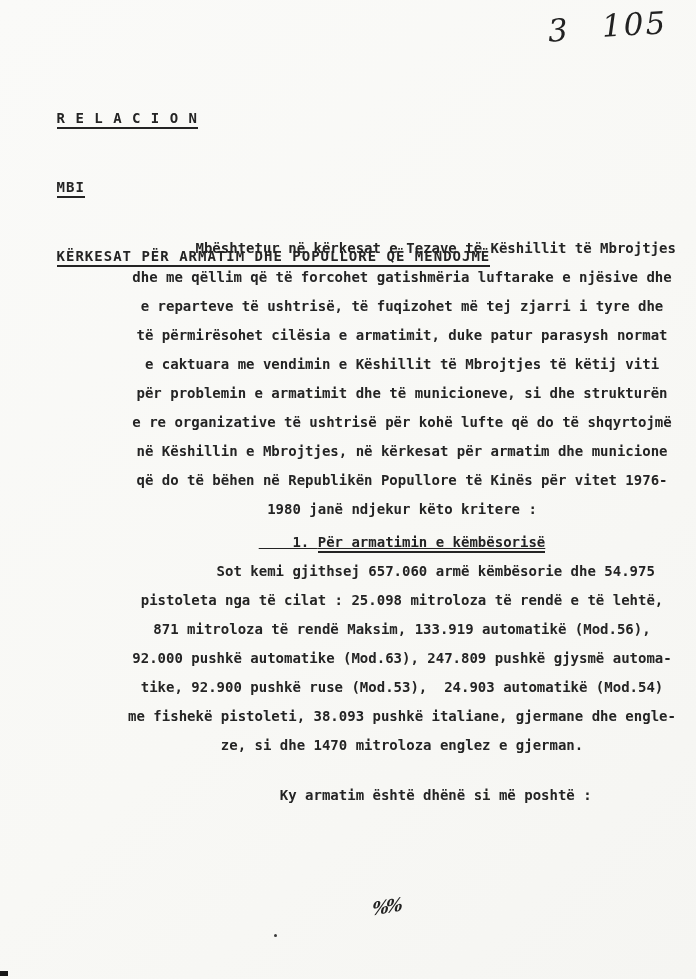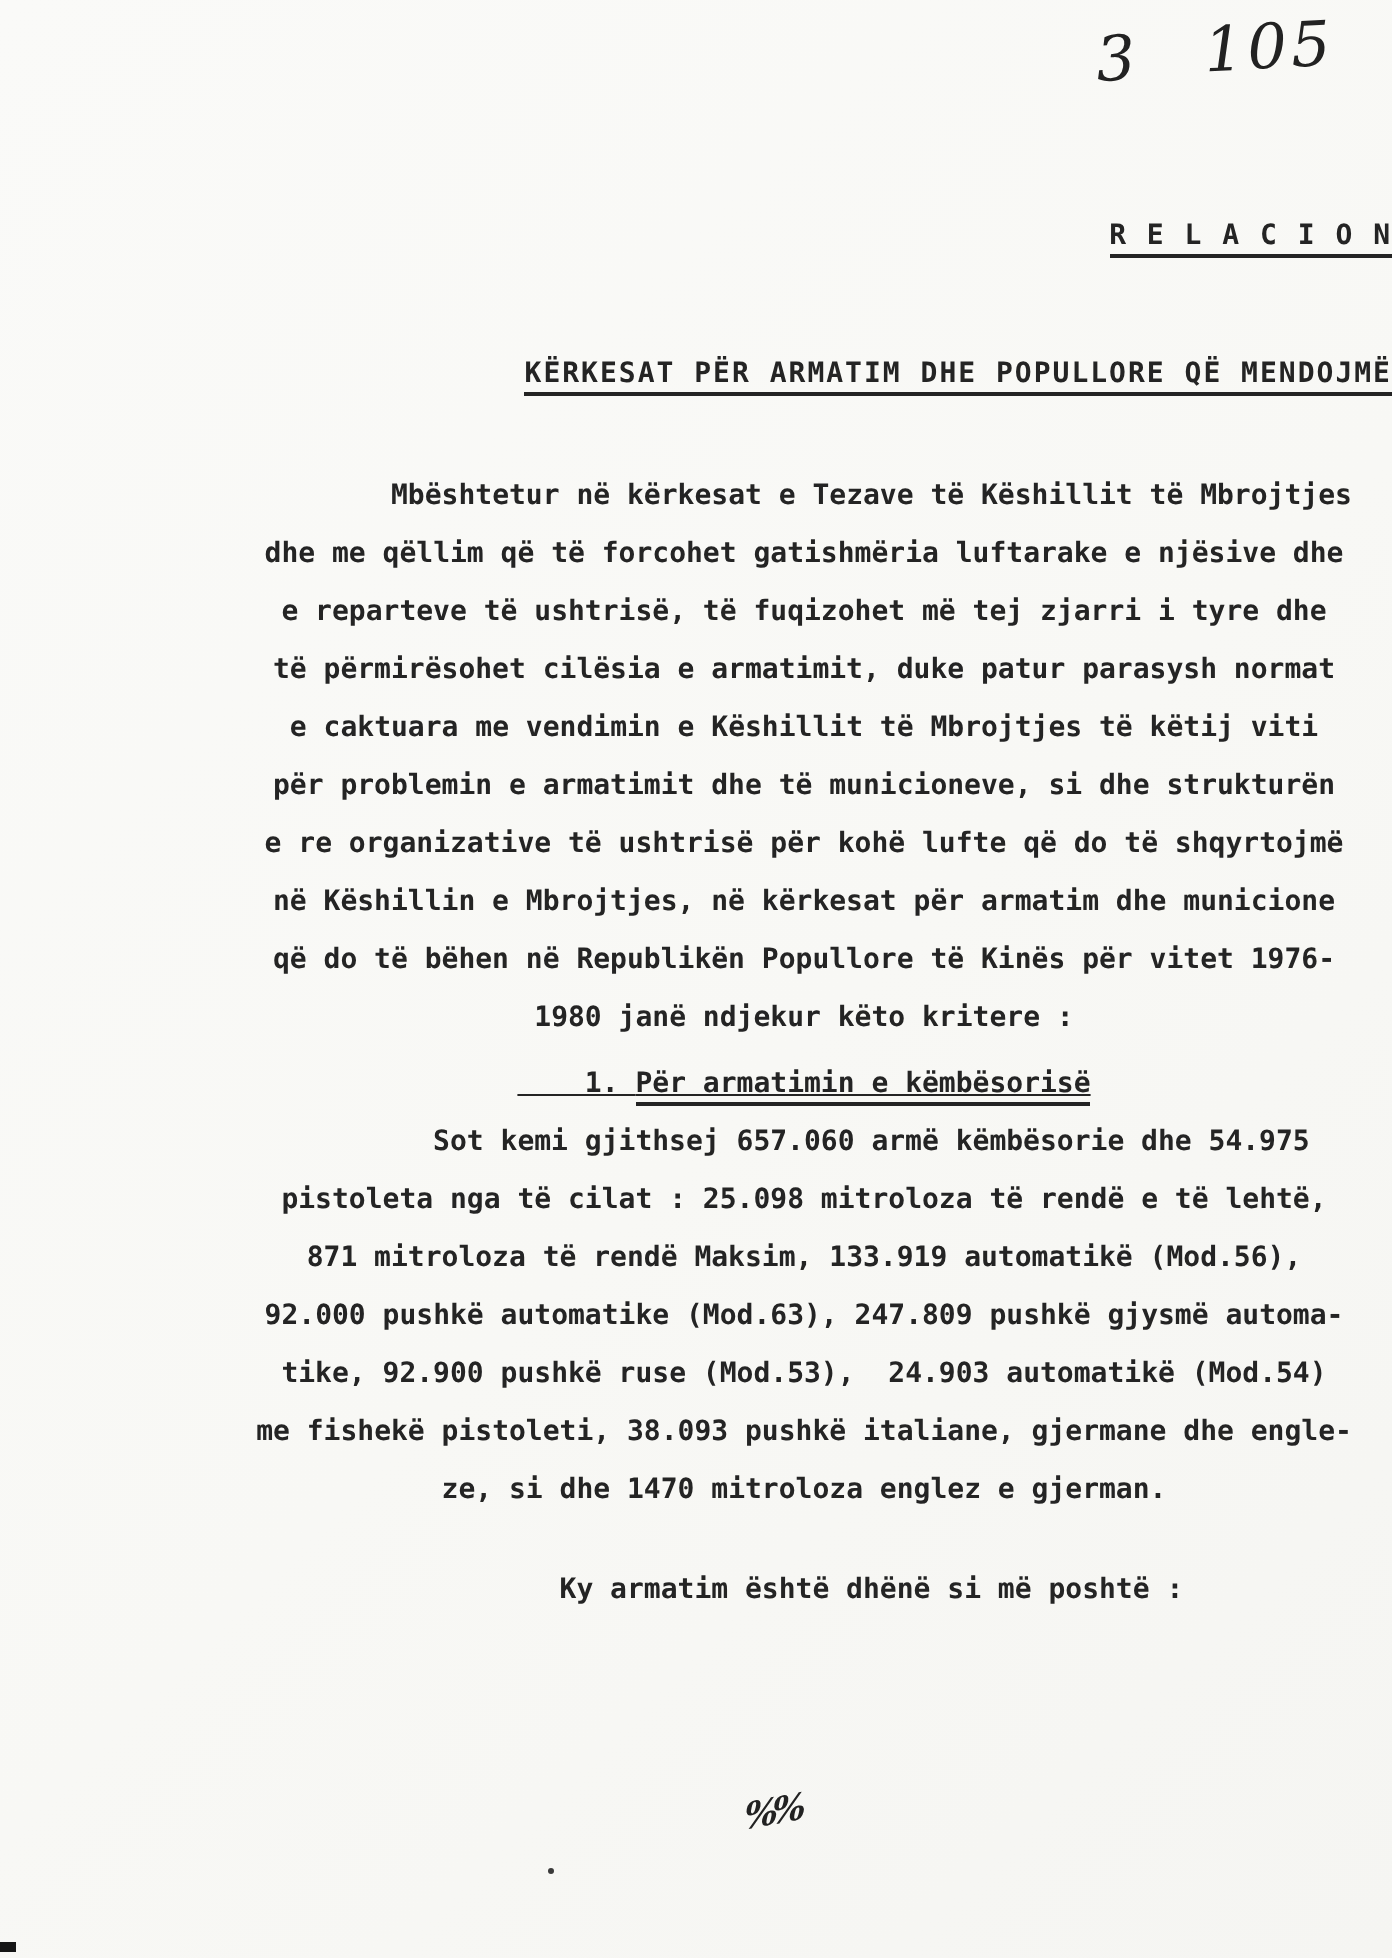--- a/index.html
+++ b/index.html
@@ -36,21 +36,21 @@
     letter-spacing: -3px;
     transform: rotate(-10deg) skewX(-12deg);
   }
 
   
   .title-block {
     position: absolute;
     left: 0;
     right: 0;
     top: 84px;
-    text-align: right;
+    text-align: left;
   }
   .t-line {
     font-size: 14px;
     line-height: 23px;
     letter-spacing: 1px;
     white-space: pre;
   }
   .u {
     border-bottom: 2px solid #242424;
     padding-bottom: 1px;
@@ -101,20 +101,23 @@
 
   <div class="handwritten hw-left">3</div>
 
   <div class="handwritten hw-right">105</div>
 
   <div class="title-block">
     <div class="t-line">
       <span class="u">R E L A C I O N</span>
     </div>
     <div class="t-line">
+      <span class="u">MBI</span>
+    </div>
+    <div class="t-line">
       <span class="u">KËRKESAT PËR ARMATIM DHE POPULLORE QË MENDOJMË</span>
     </div>
   </div>
 
   <div class="body-text">
 
     <div class="para">        Mbështetur në kërkesat e Tezave të Këshillit të Mbrojtjes
 dhe me qëllim që të forcohet gatishmëria luftarake e njësive dhe
 e reparteve të ushtrisë, të fuqizohet më tej zjarri i tyre dhe
 të përmirësohet cilësia e armatimit, duke patur parasysh normat

